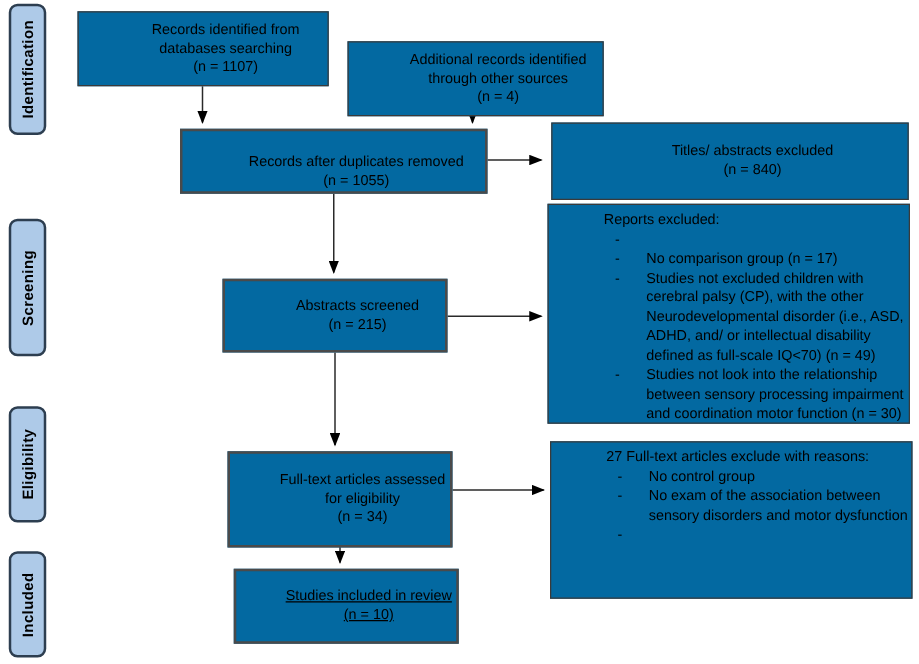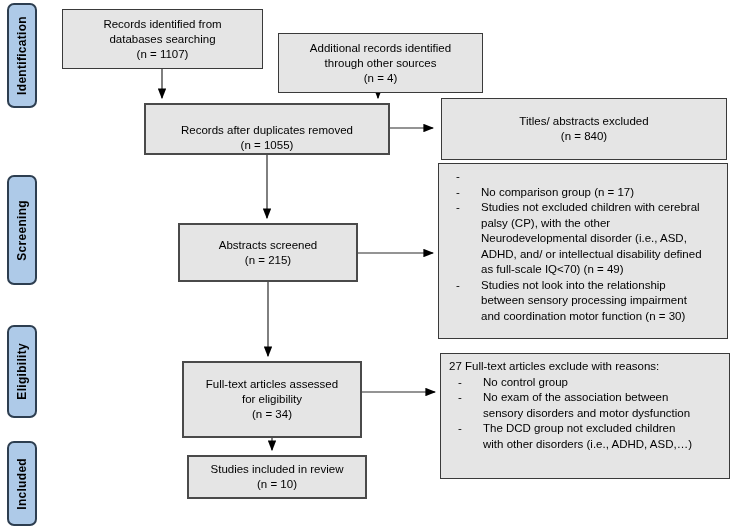--- a/index.html
+++ b/index.html
@@ -40,23 +40,24 @@
     writing-mode: vertical-rl;
     transform: rotate(180deg);
     font-size: 12px;
     font-weight: bold;
     letter-spacing: 0.3px;
     white-space: nowrap;
   }
   
   .fbox {
     position: absolute;
-    background: #e5e5e5;
+    background: #0369a1;
     border: 1.6px solid #3a3a3a;
     box-sizing: border-box;
+    padding-left: 36px;
   }
   .fbox.center {
     display: flex;
     align-items: center;
     justify-content: center;
     text-align: center;
   }
   .fbox.center .btext {
     white-space: pre-line;
     font-size: 11.5px;
@@ -139,20 +140,21 @@
     <span class="btext">Records after duplicates removed
 (n = 1055)</span>
   </div>
 
   <div class="fbox center" style="left:441px; top:98px; width:286px; height:62px;">
     <span class="btext">Titles/ abstracts excluded
 (n = 840)</span>
   </div>
 
   <div class="fbox list" id="box-reports" style="left:438px; top:163px; width:290px; height:176px;">
+    <div class="list-title">Reports excluded:</div>
     <div class="li">
       <span class="dash">-</span>
     </div>
     <div class="li">
       <span class="dash">-</span>
       <span class="li-text">No comparison group (n = 17)</span>
     </div>
     <div class="li">
       <span class="dash">-</span>
       <span class="li-text">Studies not excluded children with cerebral palsy (CP), with the other Neurodevelopmental disorder (i.e., ASD, ADHD, and/ or intellectual disability defined as full-scale IQ&lt;70) (n = 49)</span>
@@ -179,22 +181,21 @@
     <div class="li">
       <span class="dash">-</span>
       <span class="li-text">No control group</span>
     </div>
     <div class="li">
       <span class="dash">-</span>
       <span class="li-text">No exam of the association between sensory disorders and motor dysfunction</span>
     </div>
     <div class="li">
       <span class="dash">-</span>
-      <span class="li-text">The DCD group not excluded children with other disorders (i.e., ADHD, ASD,…)</span>
-    </div>
-  </div>
-
-  <div class="fbox center thick" style="left:187px; top:455px; width:180px; height:44px;">
+    </div>
+  </div>
+
+  <div class="fbox center thick" style="left:187px; top:455px; width:180px; height:60px;text-decoration:underline;">
     <span class="btext">Studies included in review
 (n = 10)</span>
   </div>
 
 </div>
 
 </body></html>

